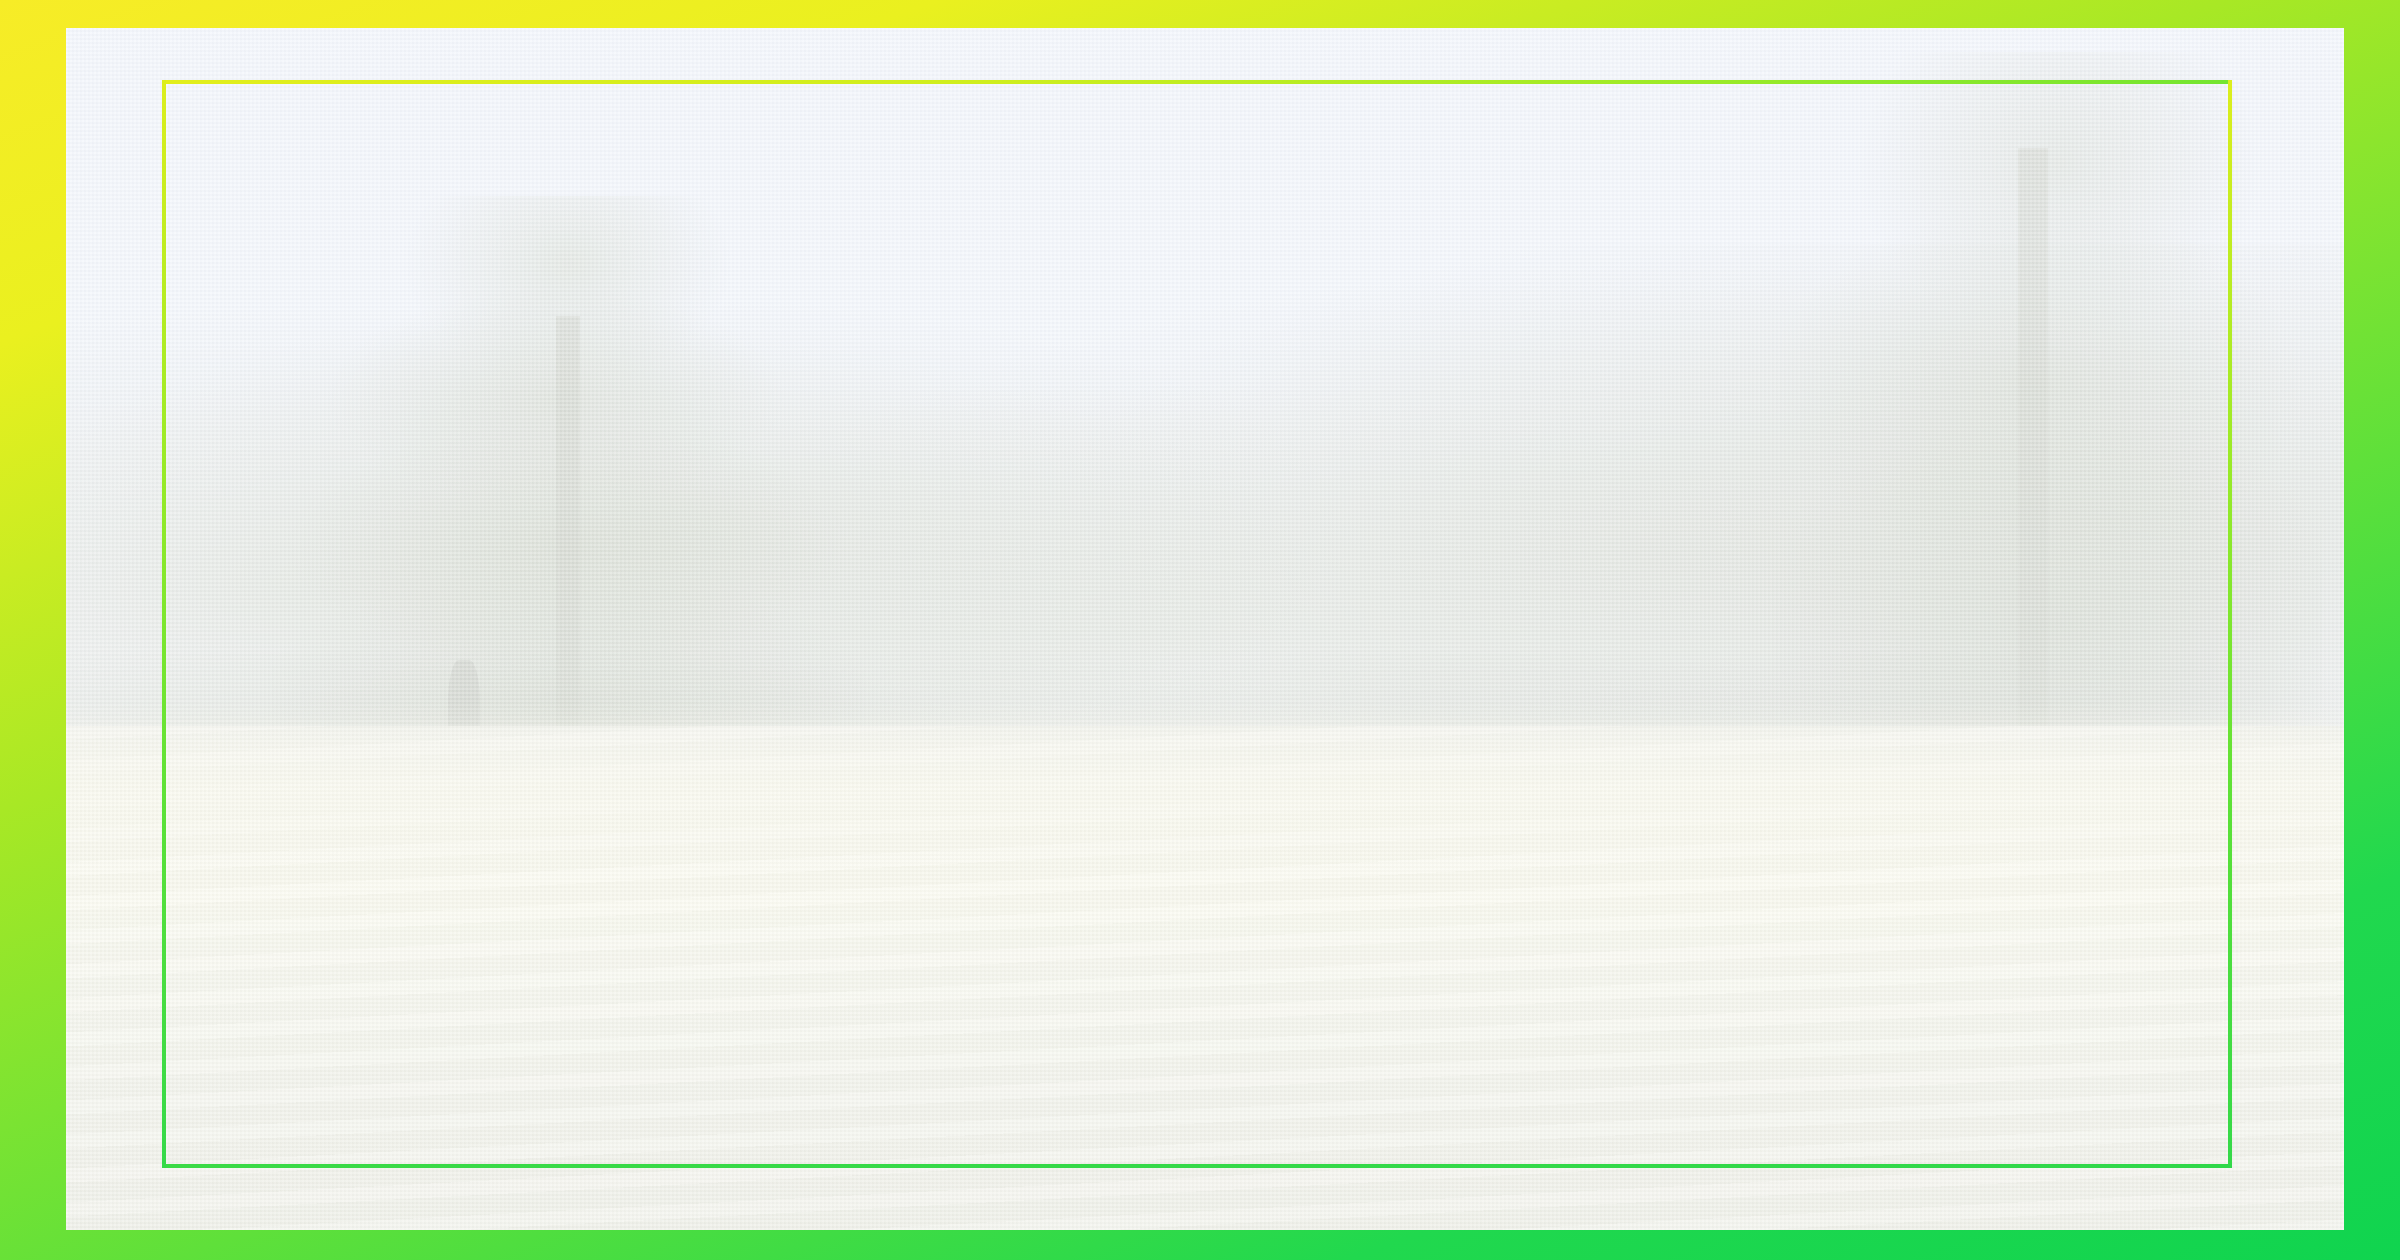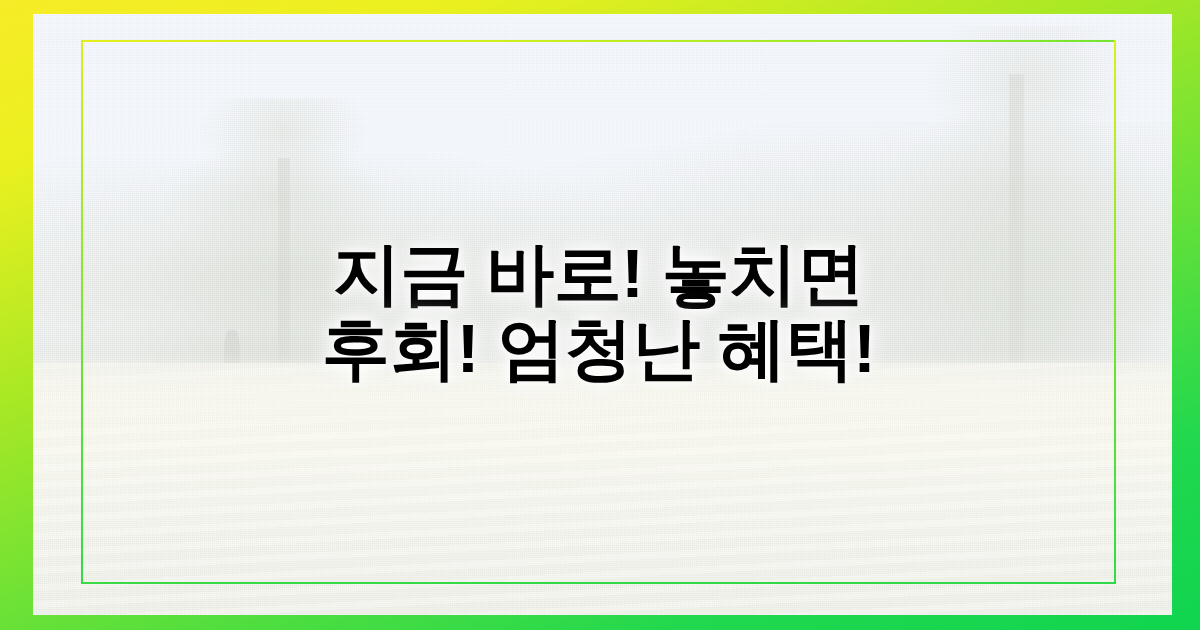--- a/index.html
+++ b/index.html
@@ -185,18 +185,14 @@
     </div>
   </div>
 
   <div id="inner-rule">
     <div class="edge top"></div>
     <div class="edge right"></div>
     <div class="edge bottom"></div>
     <div class="edge left"></div>
   </div>
 
-  <div id="headline">
-    <span class="line">지금 바로! 놓치면</span>
-    <span class="line">후회! 엄청난 혜택!</span>
-  </div>
 
 </div>
 
 </body></html>

